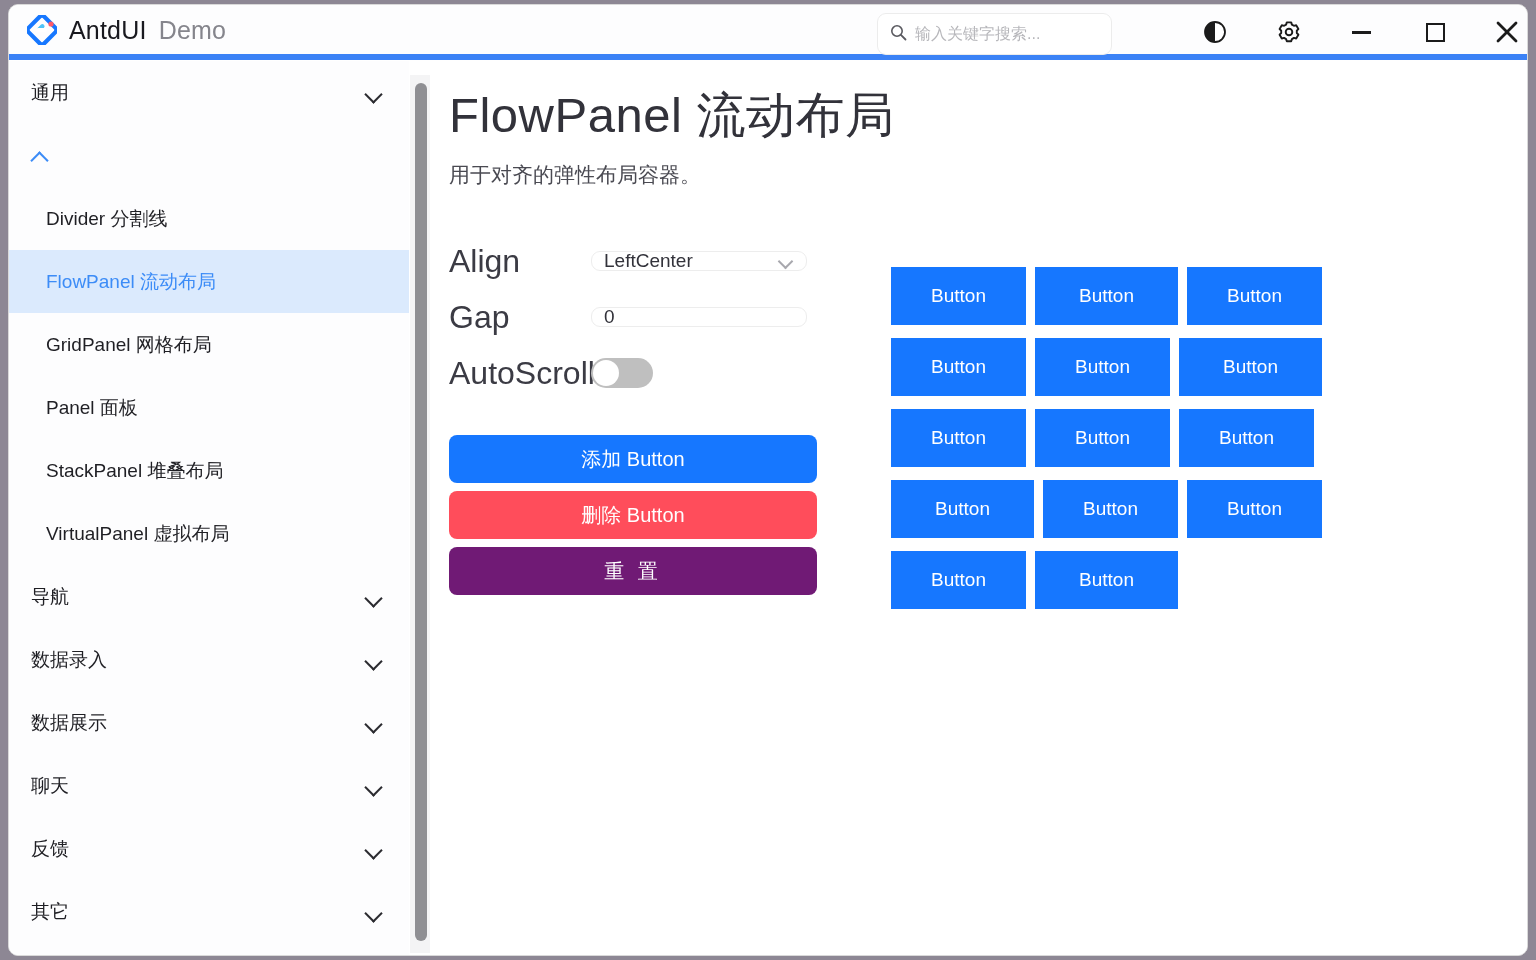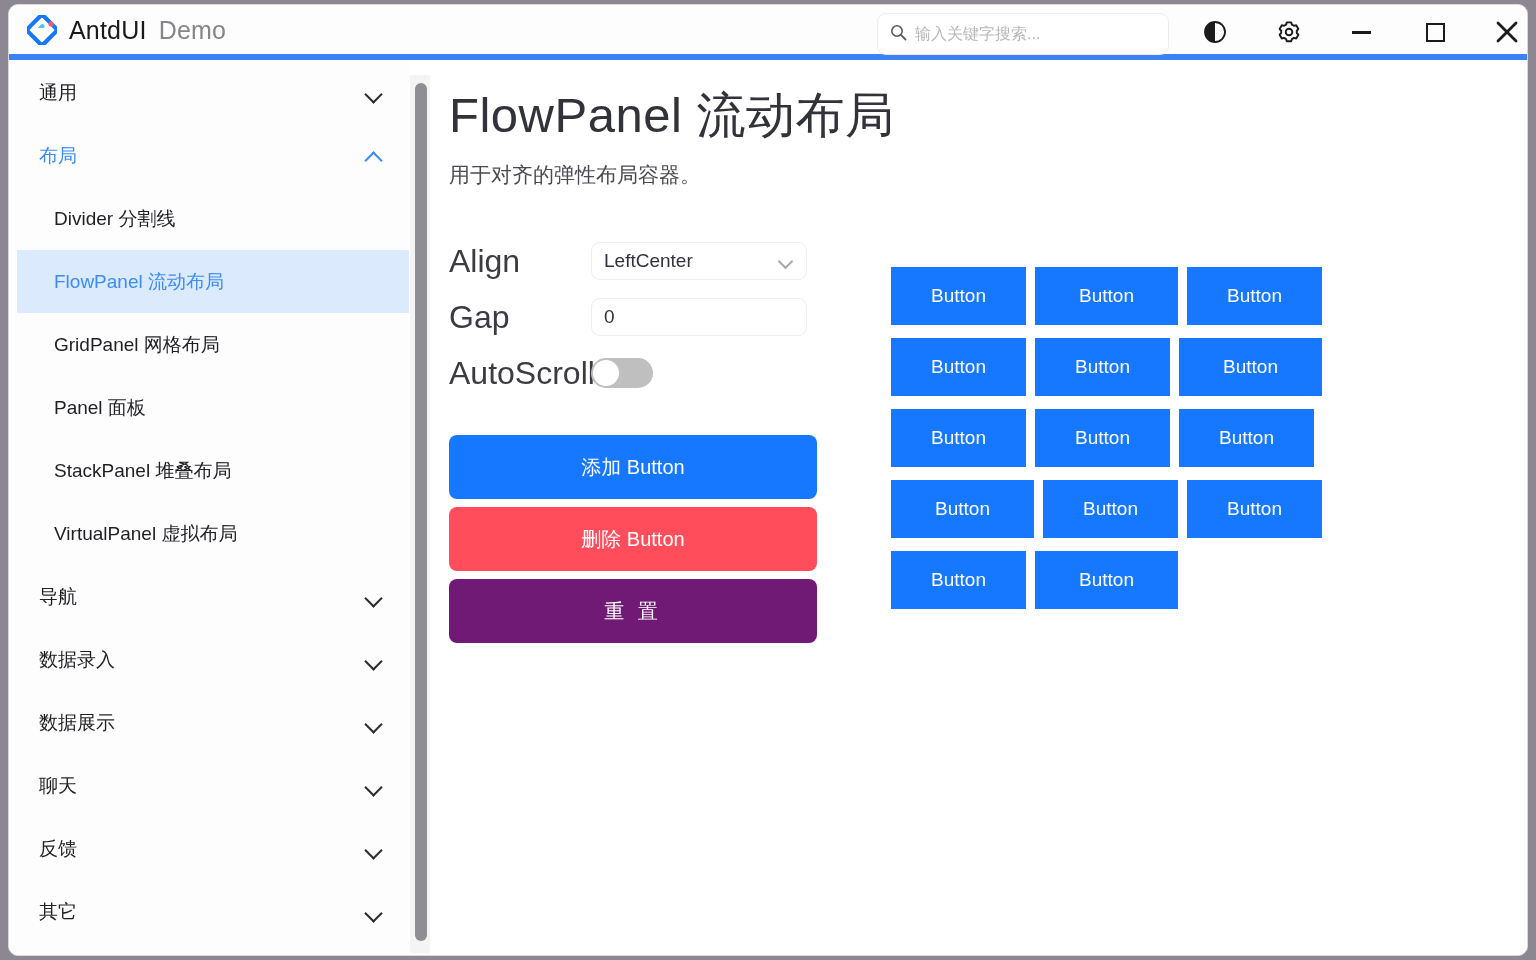--- a/index.html
+++ b/index.html
@@ -25,21 +25,21 @@
     background: #fdfdfe;
     border-bottom: 6px solid #3b82f6;
   }
   .brand { position: absolute; left: 18px; top: 10px; display: flex; align-items: center; gap: 12px; }
   .logo { width: 30px; height: 30px; position: relative; }
   .app-title { font-size: 25px; color: #19191f; letter-spacing: 0.2px; }
   .app-sub { font-size: 25px; color: #85858c; letter-spacing: 0.2px; }
 
   .searchbox {
     position: absolute; left: 868px; top: 8px;
-    width: 292px; height: 42px;
+    width: 235px; height: 42px;
     border: 1px solid #ececec; border-radius: 9px;
     background: #fff;
     display: flex; align-items: center; gap: 8px; padding: 0 12px;
   }
   .search-ph { font-size: 16px; color: #b7b7bb; }
 
   .tb-icon {
     position: absolute; top: 10px; width: 36px; height: 34px;
     display: flex; align-items: center; justify-content: center;
     cursor: pointer;
@@ -49,21 +49,21 @@
   #ic-min   { left: 1334px; }
   #ic-max   { left: 1408px; }
   #ic-close { left: 1480px; }
 
   .min-bar { width: 19px; height: 3px; background: #1b1b1b; }
   .max-sq  { width: 19px; height: 19px; border: 2.6px solid #1b1b1b; }
 
   
   .sidebar {
     position: absolute; left: 0; top: 56px; width: 400px; bottom: 0;
-    background: #fdfdfe; overflow: hidden; padding-left: 8px;
+    background: #fdfdfe; overflow: hidden;
   }
   .nav-group {
     position: relative; height: 63px;
     display: flex; align-items: center; padding: 0 26px 0 22px;
     cursor: pointer;
   }
   .nav-group .label { font-size: 19px; color: #1f1f24; flex: 1; }
   .nav-group.open .label { color: #3c8cf7; }
   .nav-item {
     position: relative; height: 63px;
@@ -97,21 +97,21 @@
   .page-title {
     position: absolute; left: 16px; top: 22px;
     font-size: 49px; color: #32323a; font-weight: normal; letter-spacing: 0.5px;
   }
   .page-desc { position: absolute; left: 16px; top: 100px; font-size: 21px; color: #4a4a52; }
 
   .form { position: absolute; left: 16px; top: 172px; width: 372px; }
   .form-row { display: flex; align-items: center; height: 56px; }
   .form-label { width: 142px; font-size: 32px; color: #3b3b44; }
   .ctl-select, .ctl-input {
-    width: 216px; height: 38px;
+    width: 216px; height: 20px;
     border: 1px solid #ededed; border-radius: 9px;
     background: #fff; display: flex; align-items: center;
     padding: 0 12px; font-size: 19px; color: #32323a;
   }
   .ctl-select { justify-content: space-between; cursor: pointer; }
   .sel-chev { width: 15px; height: 15px; position: relative; }
   .sel-chev::before {
     content: ""; position: absolute; left: 1px; top: 2px;
     width: 9px; height: 9px;
     border-right: 2px solid #a8a8ae; border-bottom: 2px solid #a8a8ae;
@@ -120,21 +120,21 @@
   .toggle {
     width: 62px; height: 30px; border-radius: 15px; background: #bfbfbf;
     position: relative; cursor: pointer;
   }
   .toggle .knob {
     position: absolute; left: 2px; top: 2px; width: 26px; height: 26px;
     border-radius: 50%; background: #fff;
   }
 
   .act-btn {
-    width: 368px; height: 64px; border: none; border-radius: 8px;
+    width: 368px; height: 48px; border: none; border-radius: 8px;
     color: #fff; font-size: 20px; cursor: pointer; margin-bottom: 8px;
     font-family: "Liberation Sans", sans-serif;
     display: flex; align-items: center; justify-content: center;
   }
   .actions { position: absolute; left: 16px; top: 374px; }
 
   .flow {
     position: absolute; left: 458px; top: 206px; width: 580px;
     display: flex; flex-wrap: wrap; align-content: flex-start;
   }
@@ -209,21 +209,20 @@
     </div>
   </div>
 
   <div class="sidebar">
     <div id="nav-list">
         <div class="nav-group">
           <span class="label">通用</span>
           <span class="chev"></span>
         </div>
         <div class="nav-group open">
-          <span class="label">布局</span>
           <span class="chev up"></span>
         </div>
         <div class="nav-item">
           <span class="label">Divider 分割线</span>
         </div>
         <div class="nav-item active">
           <span class="label">FlowPanel 流动布局</span>
         </div>
         <div class="nav-item">
           <span class="label">GridPanel 网格布局</span>

